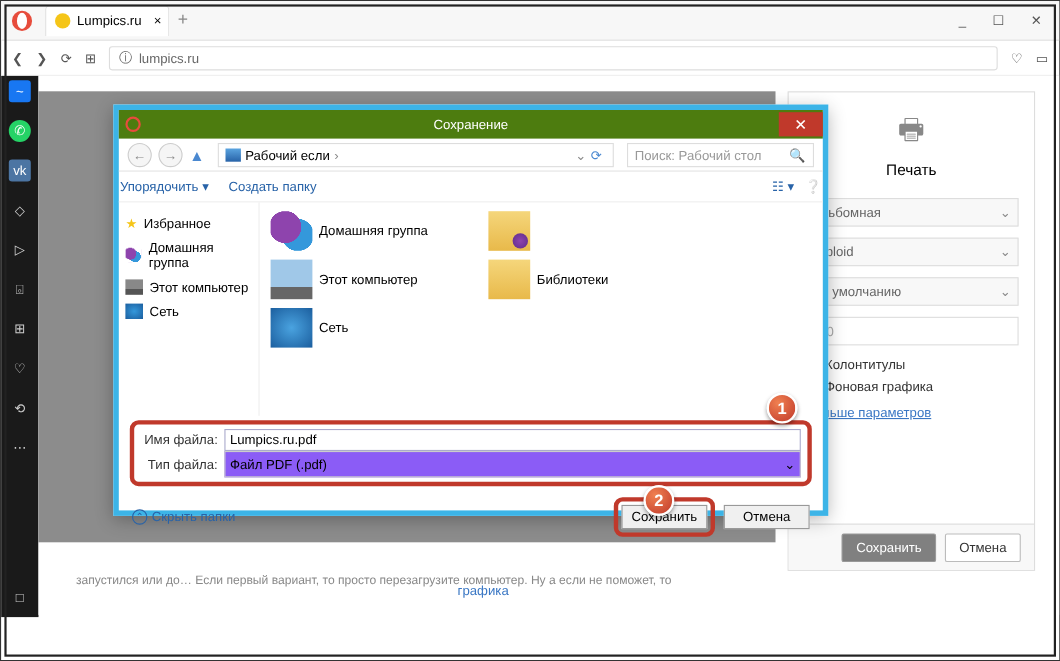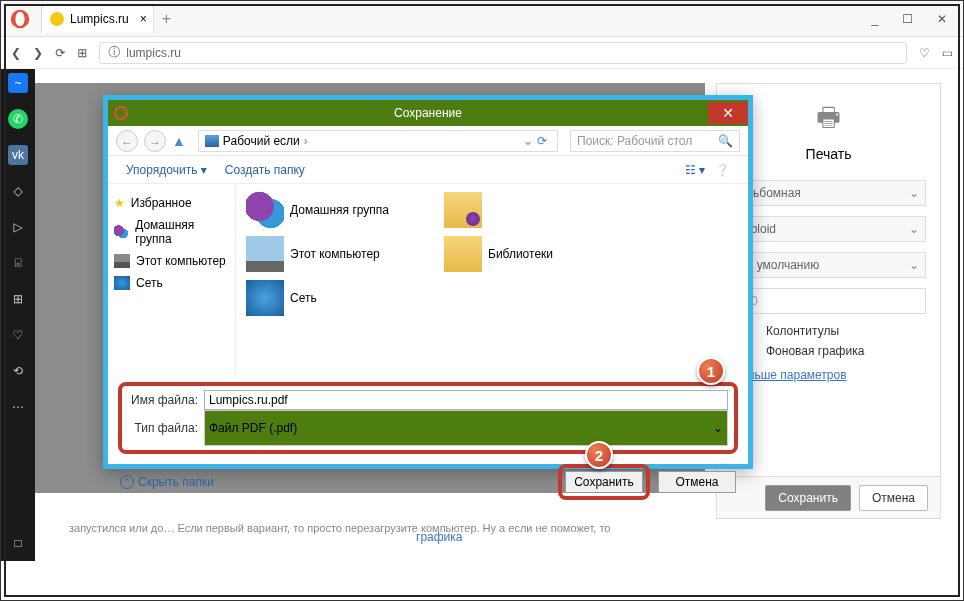--- a/index.html
+++ b/index.html
@@ -30,42 +30,42 @@
 .print-panel{position:absolute;right:22px;top:82px;width:225px;background:#fff;border:1px solid #ddd;height:436px}
 .print-head{text-align:center;padding:14px 0 10px}
 .printer-icon{font-size:26px;color:#888}
 .print-total{color:#666;margin-top:4px}
 .print-total b{color:#000}
 .print-rows{padding:8px 14px}
 .print-row{margin-bottom:10px}
 .print-sel{width:100%;height:26px;border:1px solid #ddd;background:#f8f8f8;padding:0 6px;color:#666;display:flex;align-items:center;justify-content:space-between}
 .print-chev{color:#888}
 .print-inp{width:100%;height:26px;border:1px solid #ddd;padding:0 6px;color:#aaa;display:flex;align-items:center}
-.print-chk{display:flex;align-items:center;gap:22px;margin-top:6px;color:#333}
+.print-chk{display:flex;align-items:center;gap:6px;margin-top:6px;color:#333}
 .chkbox{width:13px;height:13px;border:1px solid #666;background:#fff;display:flex;align-items:center;justify-content:center;font-size:10px;color:#333}
 .print-link{color:#3a77c4;text-decoration:underline;margin-top:10px;display:inline-block}
 .print-lbl{position:absolute;color:#666;font-size:11px}
 .print-footer{position:absolute;bottom:0;right:0;left:0;height:42px;border-top:1px solid #ddd;display:flex;justify-content:flex-end;align-items:center;gap:8px;padding:0 12px;background:#f8f8f8}
 .btn-g{height:26px;padding:0 12px;border:1px solid #999;background:#808080;color:#fff;border-radius:2px;display:flex;align-items:center}
 .btn-w{height:26px;padding:0 12px;border:1px solid #bbb;background:#fff;color:#333;border-radius:2px;display:flex;align-items:center}
 
 .dialog-wrap{position:absolute;left:102px;top:94px;width:650px;height:374px;border:5px solid #3cb4e7;background:#fff;box-shadow:0 4px 16px rgba(0,0,0,.3)}
 .dlg-title{height:26px;background:#4d7c0f;color:#fff;display:flex;align-items:center;padding:0 0 0 6px;position:relative}
 .dlg-title-txt{position:absolute;left:50%;transform:translateX(-50%)}
 .dlg-o{width:14px;height:14px;border:2px solid #e74c3c;border-radius:50%;margin-right:6px}
 .dlg-close{margin-left:auto;width:40px;height:22px;background:#c0392b;color:#fff;display:flex;align-items:center;justify-content:center;font-size:14px}
 .dlg-nav{height:30px;display:flex;align-items:center;padding:0 8px;border-bottom:1px solid #e3e3e3;gap:6px}
 .nav-btn{width:22px;height:22px;border:1px solid #ccc;border-radius:50%;display:flex;align-items:center;justify-content:center;color:#888;background:#f5f5f5}
 .nav-up{color:#4a88d0;font-size:14px}
 .nav-path{display:flex;align-items:center;gap:4px;border:1px solid #ddd;height:22px;padding:0 6px;flex:1;margin:0 6px}
 .desk-icon{width:14px;height:12px;background:linear-gradient(#5aa4e0,#2863a8)}
 .nav-sep{color:#888}
 .nav-refresh{color:#4a88d0;margin-right:4px}
 .nav-search{border:1px solid #ddd;height:22px;width:170px;padding:0 6px;color:#999;display:flex;align-items:center;gap:20px}
-.dlg-toolbar{height:28px;display:flex;align-items:center;padding:0 18px;gap:18px;border-bottom:1px solid #eee}
+.dlg-toolbar{height:28px;display:flex;align-items:center;padding:0 1px;gap:18px;border-bottom:1px solid #eee}
 .tb-link{color:#2863a8}
 .tb-right{margin-left:auto;display:flex;gap:10px;align-items:center;color:#2863a8}
 .dlg-body{display:flex;height:194px}
 .dlg-side{width:128px;border-right:1px solid #eee;padding:8px 6px}
 .side-item{display:flex;align-items:center;gap:6px;padding:4px 0}
 .star{color:#f5c518}
 .side-ico{width:16px;height:14px;display:inline-block}
 .ico-home{background:radial-gradient(circle at 30% 40%,#8e44ad 40%,transparent 41%),radial-gradient(circle at 60% 60%,#3498db 40%,transparent 41%)}
 .ico-pc{background:linear-gradient(#888 60%,#555 60%)}
 .ico-net{background:radial-gradient(#3498db,#1b5e9e)}
@@ -77,21 +77,21 @@
 .fi-pc{background:linear-gradient(#a0c8e8 70%,#666 70%)}
 .fi-net{background:radial-gradient(#4aa3e0,#1b5e9e)}
 .fi-folder{background:linear-gradient(#f5d67b,#e8b94a);position:relative}
 .fi-folder::after{content:"";position:absolute;bottom:2px;right:2px;width:14px;height:14px;background:radial-gradient(#8e44ad,#5e2c8a);border-radius:50%}
 .fi-lib{background:linear-gradient(#f5d67b,#e8b94a)}
 
 .dlg-fields{border:4px solid #c0392b;border-radius:8px;margin:4px 10px;padding:4px 6px;position:relative}
 .field-row{display:flex;align-items:center;margin:0 0}
 .field-lbl{width:76px;text-align:right;padding-right:6px;color:#333}
 .field-inp{flex:1;height:20px;border:1px solid #aac;background:#fff;padding:0 4px;display:flex;align-items:center}
-.field-sel{flex:1;height:36px;border:1px solid #ccc;background:#4d7c0f;padding:0 4px;display:flex;align-items:center;justify-content:space-between}
+.field-sel{flex:1;height:24px;border:1px solid #ccc;background:#8b5cf6;padding:0 4px;display:flex;align-items:center;justify-content:space-between}
 
 .dlg-bottom{display:flex;align-items:center;padding:6px 12px;gap:10px}
 .hide-folders{color:#2863a8;display:flex;align-items:center;gap:4px}
 .dlg-btns{margin-left:auto;display:flex;gap:8px;align-items:center}
 .save-wrap{border:4px solid #c0392b;border-radius:8px;padding:3px}
 .dlg-btn{height:22px;width:78px;border:1px solid #999;background:#f0f0f0;display:flex;align-items:center;justify-content:center}
 
 .badge{position:absolute;width:28px;height:28px;border-radius:50%;background:radial-gradient(circle at 35% 30%,#f08050,#c0392b);color:#fff;font-weight:bold;font-size:15px;display:flex;align-items:center;justify-content:center;border:2px solid #fff;box-shadow:0 2px 4px rgba(0,0,0,.4)}
 .badge1{left:696px;top:356px}
 .badge2{left:584px;top:440px}

